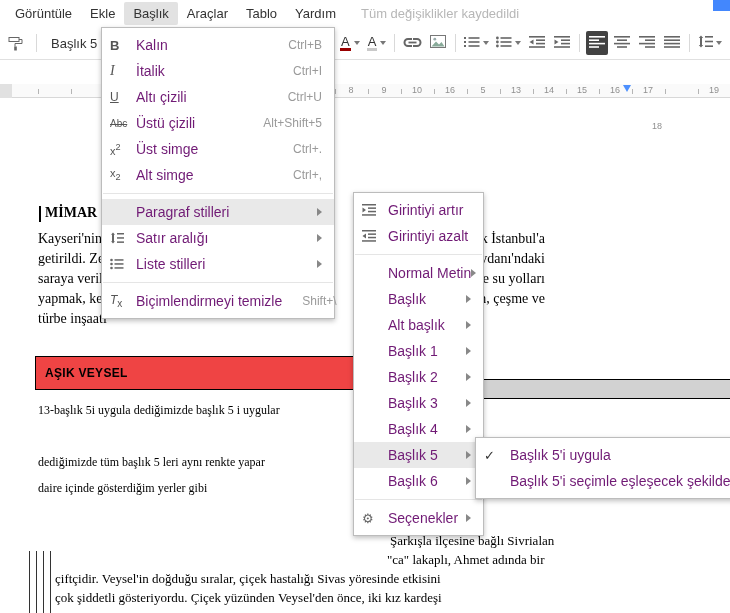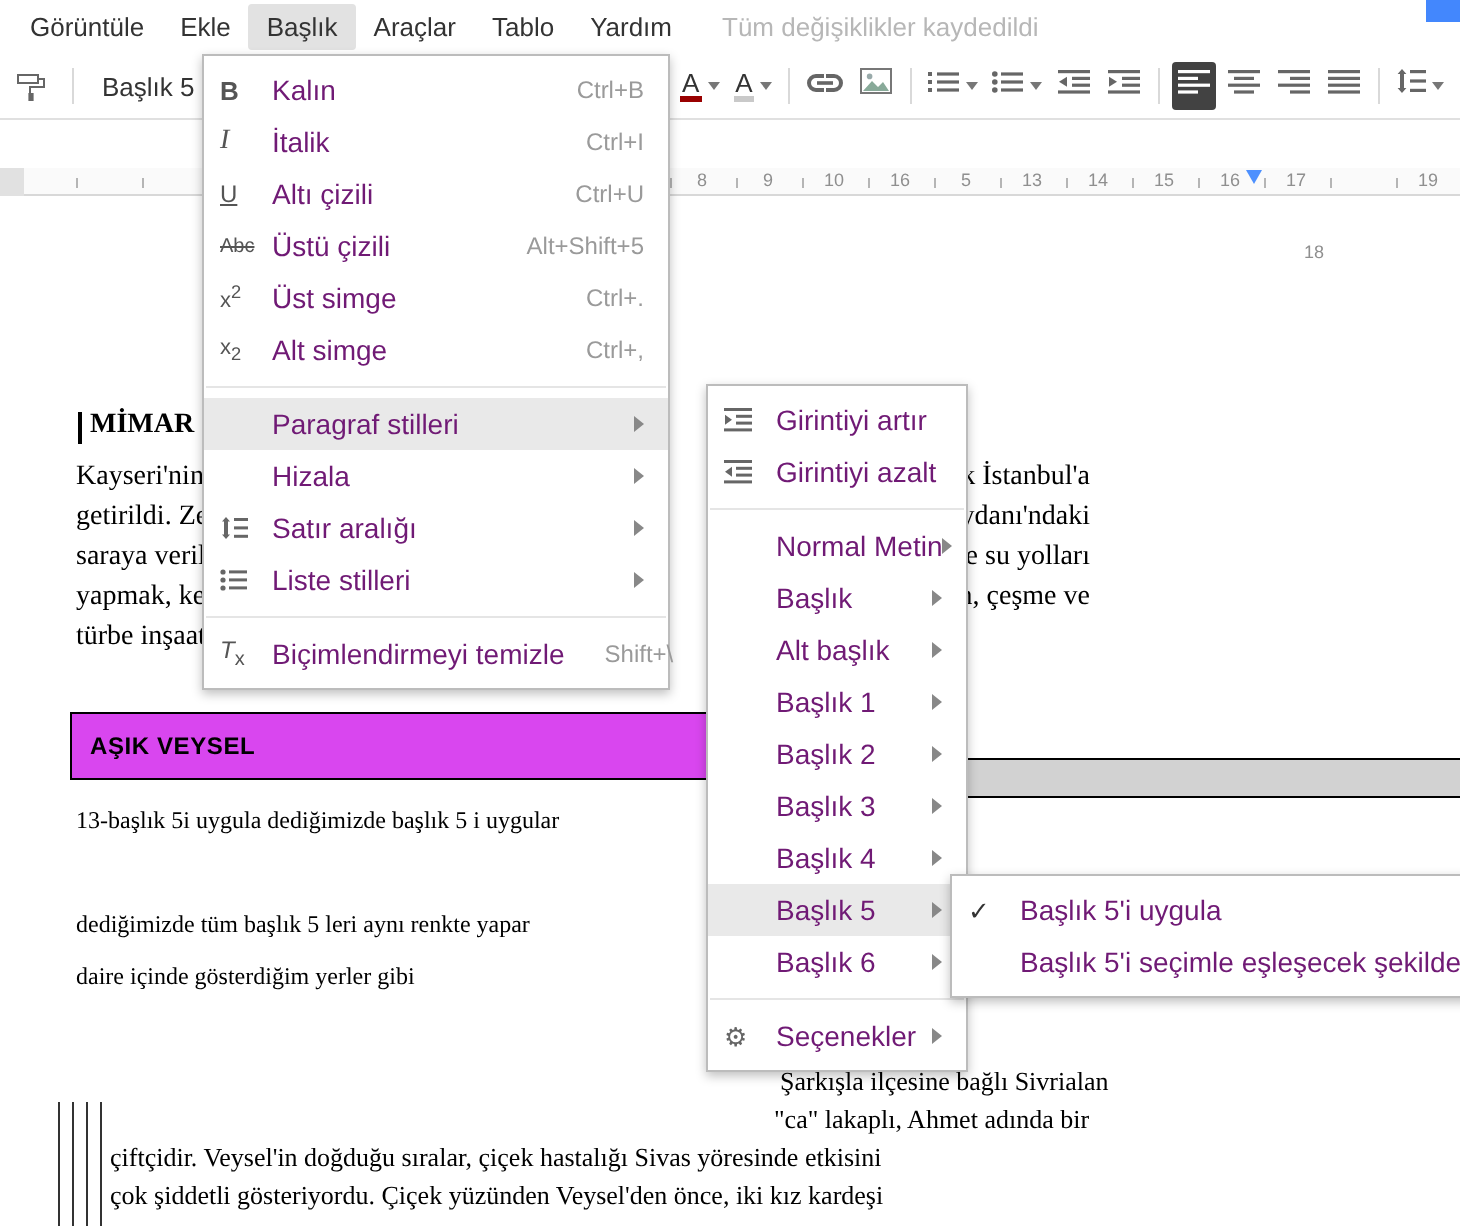--- a/index.html
+++ b/index.html
@@ -42,21 +42,21 @@
              border-top:7px solid #4d90fe; }
 
   
   .doc { position:absolute; inset:0; z-index:1; font-family:"Liberation Serif", serif; color:#000; }
   .doc .abs { position:absolute; white-space:nowrap; }
   .cursor-bar { position:absolute; left:39px; top:206px; width:2px; height:16px; background:#000; }
   .doc-heading { left:45px; top:205px; font-size:14px; font-weight:bold; }
   .para-left  { font-size:14px; left:38px; }
   .para-right { font-size:14px; right:185px; }
   .tbl-box { position:absolute; left:35px; top:356px; width:444px; height:34px;
-             border:1px solid #000; background:#d946ef; }
+             border:1px solid #000; background:#ef4444; }
   .tbl-header { font-family:"Liberation Sans", sans-serif; font-size:12px; font-weight:bold;
                 padding:9px 0 0 9px; letter-spacing:.3px; }
   .tbl-shade { position:absolute; left:476px; top:379px; width:254px; height:20px;
                background:#d2d2d2; border-top:1px solid #000; border-bottom:1px solid #000; }
   .note-line { font-size:12px; left:38px; }
   .bottom-line { font-size:13px; }
   .vline { position:absolute; top:551px; width:1px; height:62px; background:#333; }
 
   
   .menu { position:absolute; background:#fff; border:1px solid #bcbcbc;
@@ -366,25 +366,20 @@
       <span class="mlabel">Alt simge</span>
       <span class="msc">Ctrl+,</span>
     </div>
     <div class="msep"></div>
     <div class="mi hl">
       <span class="mic"></span>
       <span class="mlabel">Paragraf stilleri</span>
       <span class="marrow"></span>
     </div>
     <div class="mi">
-      <span class="mic"></span>
-      <span class="mlabel">Hizala</span>
-      <span class="marrow"></span>
-    </div>
-    <div class="mi">
       <span class="mic">
         <svg width="14" height="12" viewBox="0 0 14 12">
           <path d="M3 0.5 L5 2.8 H4 V9.2 H5 L3 11.5 L1 9.2 H2 V2.8 H1 Z" fill="#666"></path>
           <rect x="7" y="1" width="7" height="1.5" fill="#666"></rect>
           <rect x="7" y="5.2" width="7" height="1.5" fill="#666"></rect>
           <rect x="7" y="9.4" width="7" height="1.5" fill="#666"></rect>
         </svg>
       </span>
       <span class="mlabel">Satır aralığı</span>
       <span class="marrow"></span>

